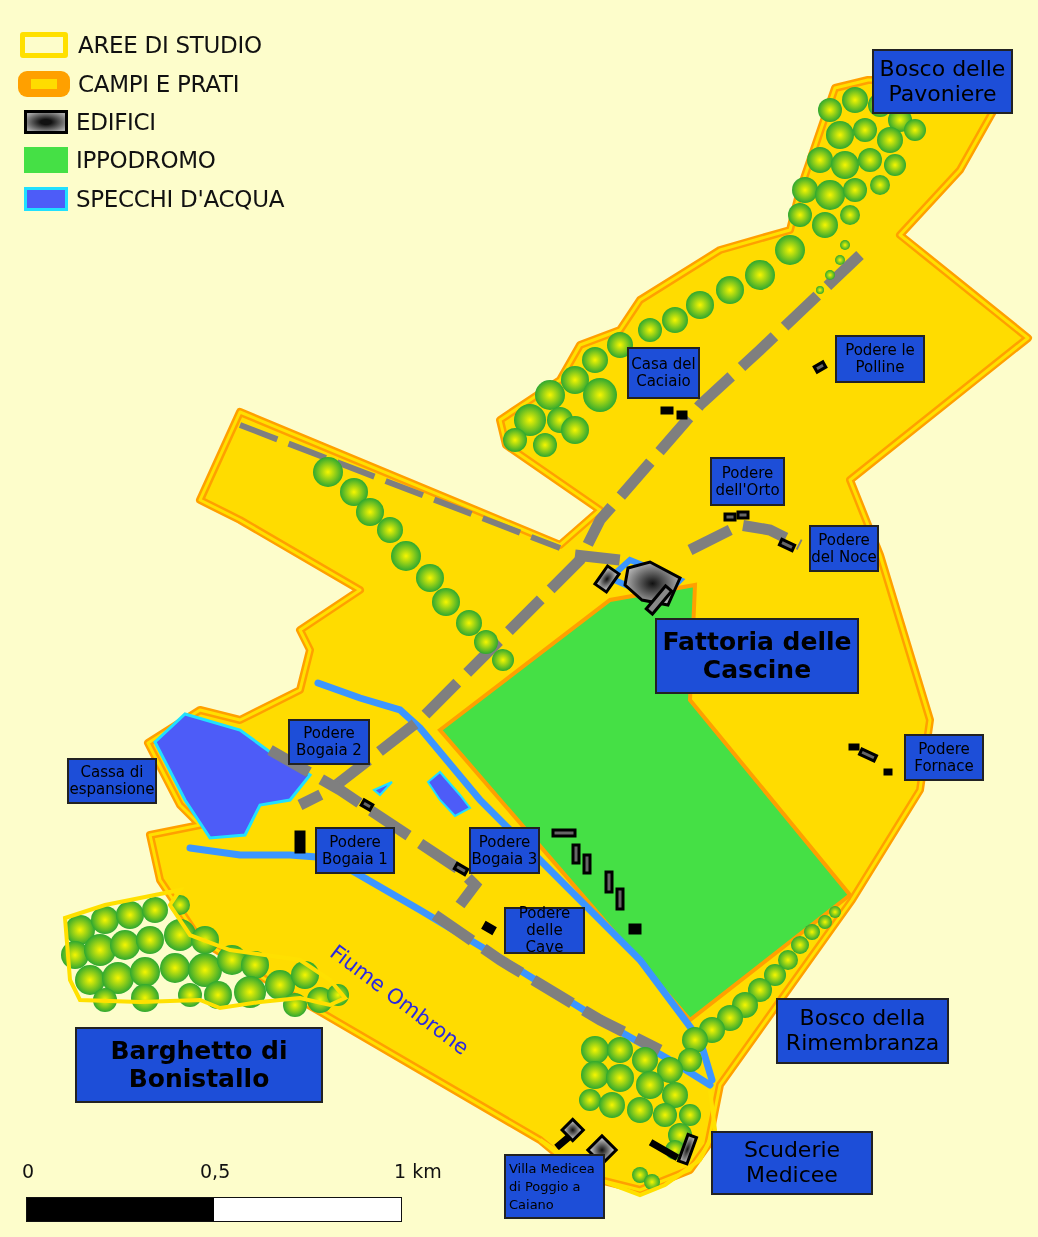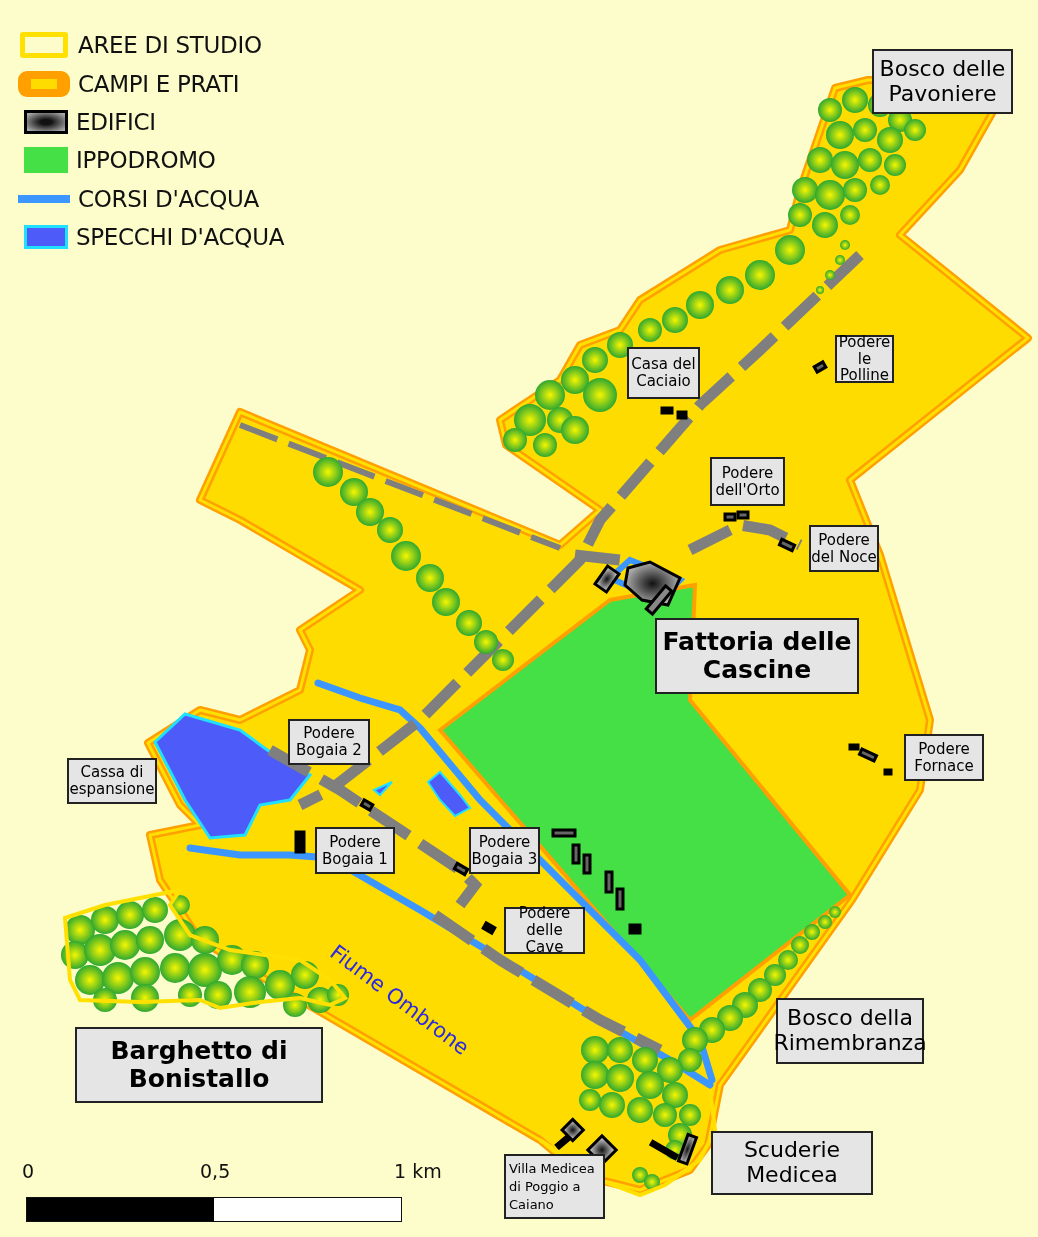--- a/index.html
+++ b/index.html
@@ -12,21 +12,21 @@
   .legend-label { font-size:23px; color:#111; letter-spacing:-0.3px; white-space:nowrap; }
   .sw-area { border:5px solid #ffe000; background:#fdfdcb; border-radius:3px; width:48px; margin-left:2px; margin-right:10px; }
   .sw-bosc { background:radial-gradient(ellipse at center, #f6f600 15%, #35b030 95%); border:1px solid #2aa040; width:46px; margin-left:6px; margin-right:8px; height:22px; }
   .sw-campi { background:#ffa000; border-radius:9px; }
   .sw-campi::after { content:""; position:absolute; left:13px; top:8px; width:26px; height:10px; background:#ffdc00; }
   .sw-edif { border:3px solid #000; background:radial-gradient(ellipse at center, #111 20%, #aaa 90%); width:44px; margin-left:6px; margin-right:8px; height:24px; }
   .sw-ippo { background:#45e045; width:44px; margin-left:6px; margin-right:8px; }
   .sw-corsi { height:8px; background:#3c96ff; }
   .sw-specchi { background:#4d5cf8; border:3px solid #20e0ff; width:44px; margin-left:6px; margin-right:8px; height:24px; }
   .sw-strade { height:9px; background:#7f7f7f; }
-  .label-box { position:absolute; background:#e5e5e5; border:2px solid #222; text-align:center; color:#000;
+  .label-box { position:absolute; background:#1d4ed8; border:2px solid #222; text-align:center; color:#000;
                box-sizing:border-box; display:flex; align-items:center; justify-content:center; line-height:1.12; }
   .label-box span { white-space:pre-line; }
   .lbl-sm { font-size:15px; }
   .lbl-md { font-size:22px; }
   .lbl-lg { font-size:25px; font-weight:bold; }
   .lbl-villa { font-size:13px; text-align:left; justify-content:flex-start; align-items:flex-start; padding:4px 3px; line-height:1.38; }
   .river-label { position:absolute; left:340px; top:940px; color:#2a2ae0; font-size:21px;
                  transform:rotate(37deg); transform-origin:left top; white-space:nowrap; }
   .scalebar { position:absolute; left:24px; top:1160px; }
   .scale-tick { position:absolute; top:0; font-size:19px; color:#111; white-space:nowrap; }
@@ -237,38 +237,34 @@
   </div>
   <div class="legend-item">
     <div class="legend-swatch sw-edif"></div>
     <span class="legend-label">EDIFICI</span>
   </div>
   <div class="legend-item">
     <div class="legend-swatch sw-ippo"></div>
     <span class="legend-label">IPPODROMO</span>
   </div>
   <div class="legend-item">
-    <div class="legend-swatch sw-corsi"></div>
-    <span class="legend-label">CORSI D'ACQUA</span>
-  </div>
-  <div class="legend-item">
     <div class="legend-swatch sw-specchi"></div>
     <span class="legend-label">SPECCHI D'ACQUA</span>
   </div>
 </div>
 
 <div class="label-box lbl-md" style="left:872px;top:49px;width:141px;height:65px;">
     <span>Bosco delle
 Pavoniere</span>
   </div>
 <div class="label-box lbl-sm" style="left:627px;top:347px;width:73px;height:52px;">
     <span>Casa del
 Caciaio</span>
   </div>
-<div class="label-box lbl-sm" style="left:835px;top:335px;width:59px;height:48px;">
+<div class="label-box lbl-sm" style="left:835px;top:335px;width:90px;height:48px;">
     <span>Podere le
 Polline</span>
   </div>
 <div class="label-box lbl-sm" style="left:710px;top:457px;width:75px;height:49px;">
     <span>Podere
 dell'Orto</span>
   </div>
 <div class="label-box lbl-sm" style="left:809px;top:525px;width:70px;height:47px;">
     <span>Podere
 del Noce</span>
@@ -294,31 +290,31 @@
 Bogaia 1</span>
   </div>
 <div class="label-box lbl-sm" style="left:469px;top:827px;width:71px;height:47px;">
     <span>Podere
 Bogaia 3</span>
   </div>
 <div class="label-box lbl-sm" style="left:504px;top:907px;width:81px;height:47px;">
     <span>Podere
 delle Cave</span>
   </div>
-<div class="label-box lbl-md" style="left:776px;top:998px;width:148px;height:66px;">
+<div class="label-box lbl-md" style="left:776px;top:998px;width:173px;height:66px;">
     <span>Bosco della
 Rimembranza</span>
   </div>
 <div class="label-box lbl-lg" style="left:75px;top:1027px;width:248px;height:76px;">
     <span>Barghetto di
 Bonistallo</span>
   </div>
 <div class="label-box lbl-md" style="left:711px;top:1131px;width:162px;height:64px;">
     <span>Scuderie
-Medicea</span>
+Medicee</span>
   </div>
 <div class="label-box lbl-villa" style="left:504px;top:1154px;width:101px;height:65px;">
     <span>Villa Medicea
 di Poggio a
 Caiano</span>
   </div>
 
 <div class="river-label">Fiume Ombrone</div>
 
 <div class="scalebar">

